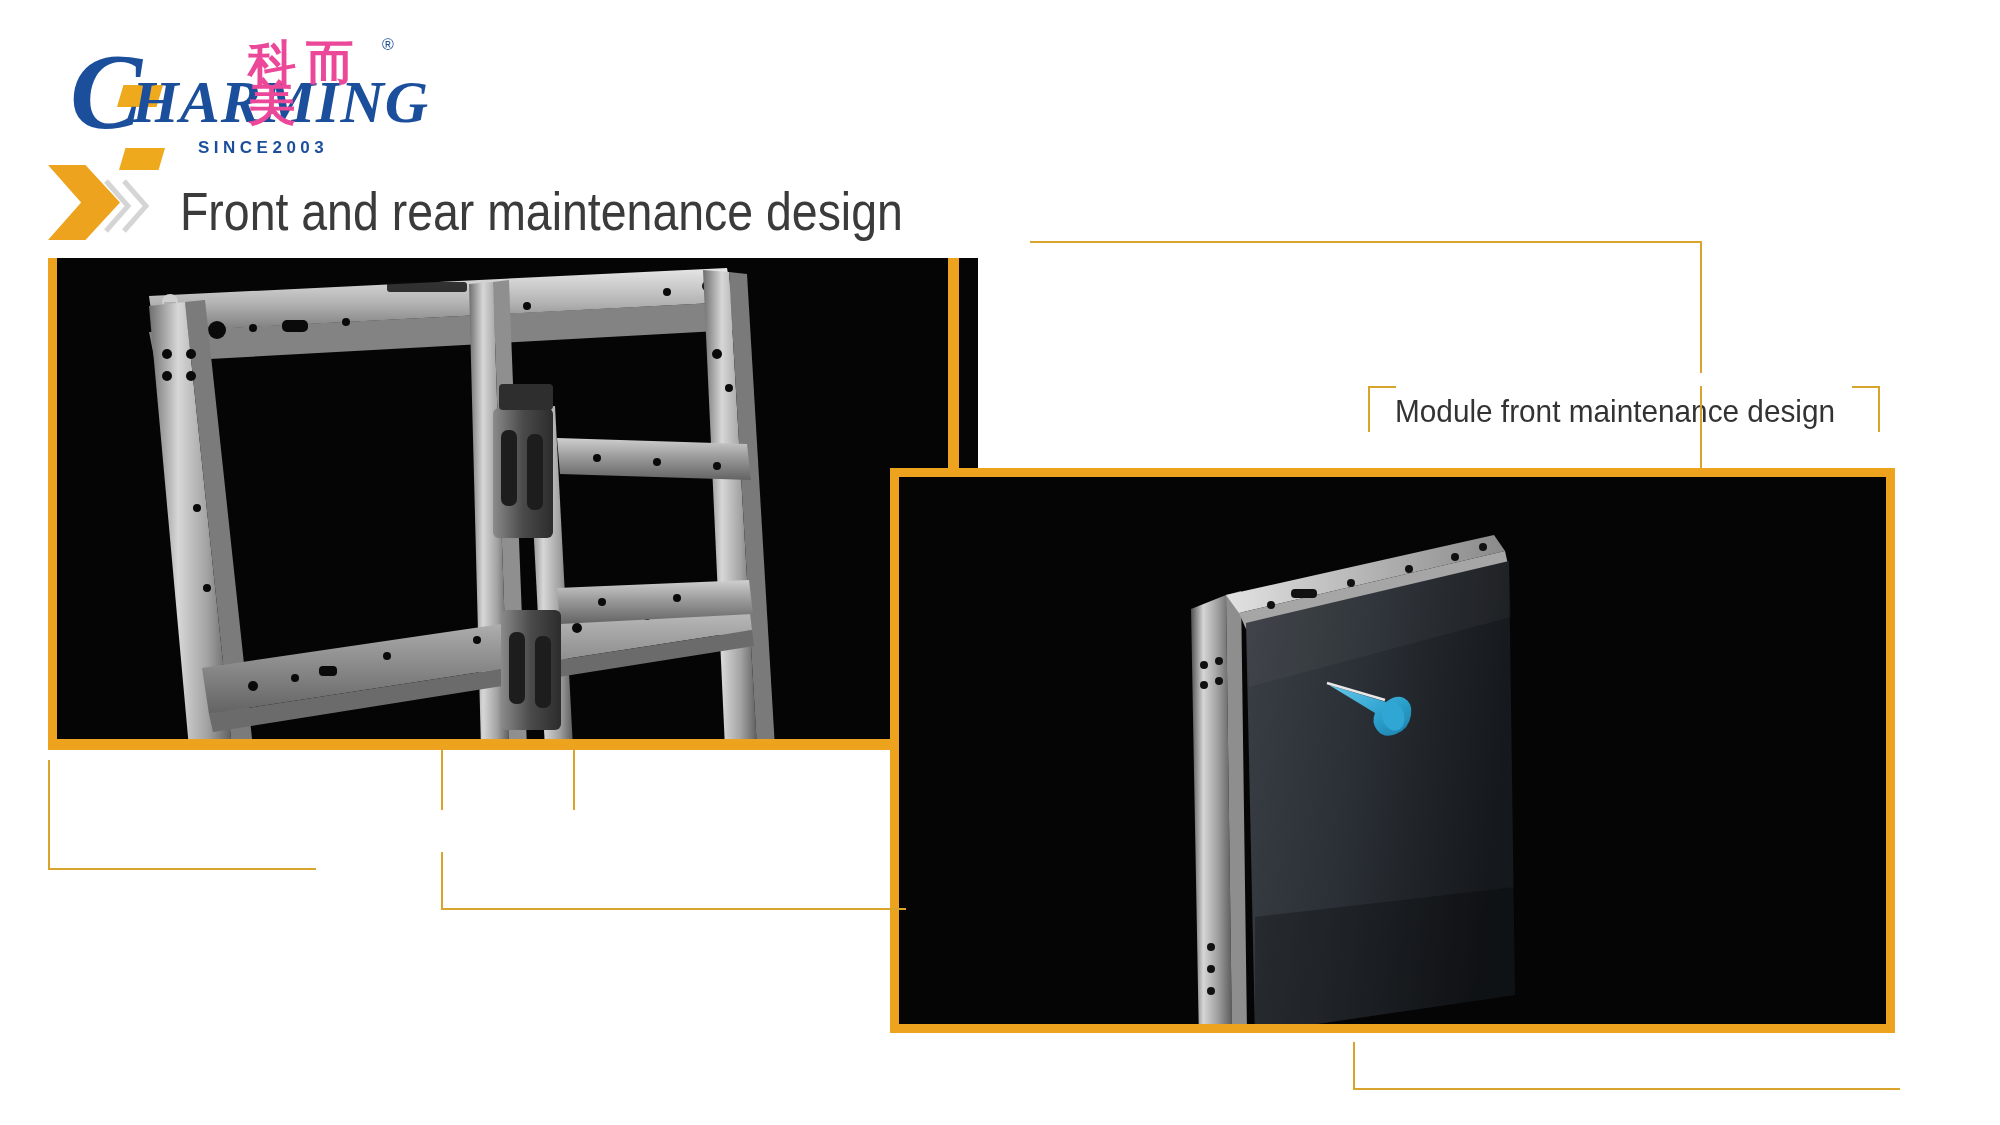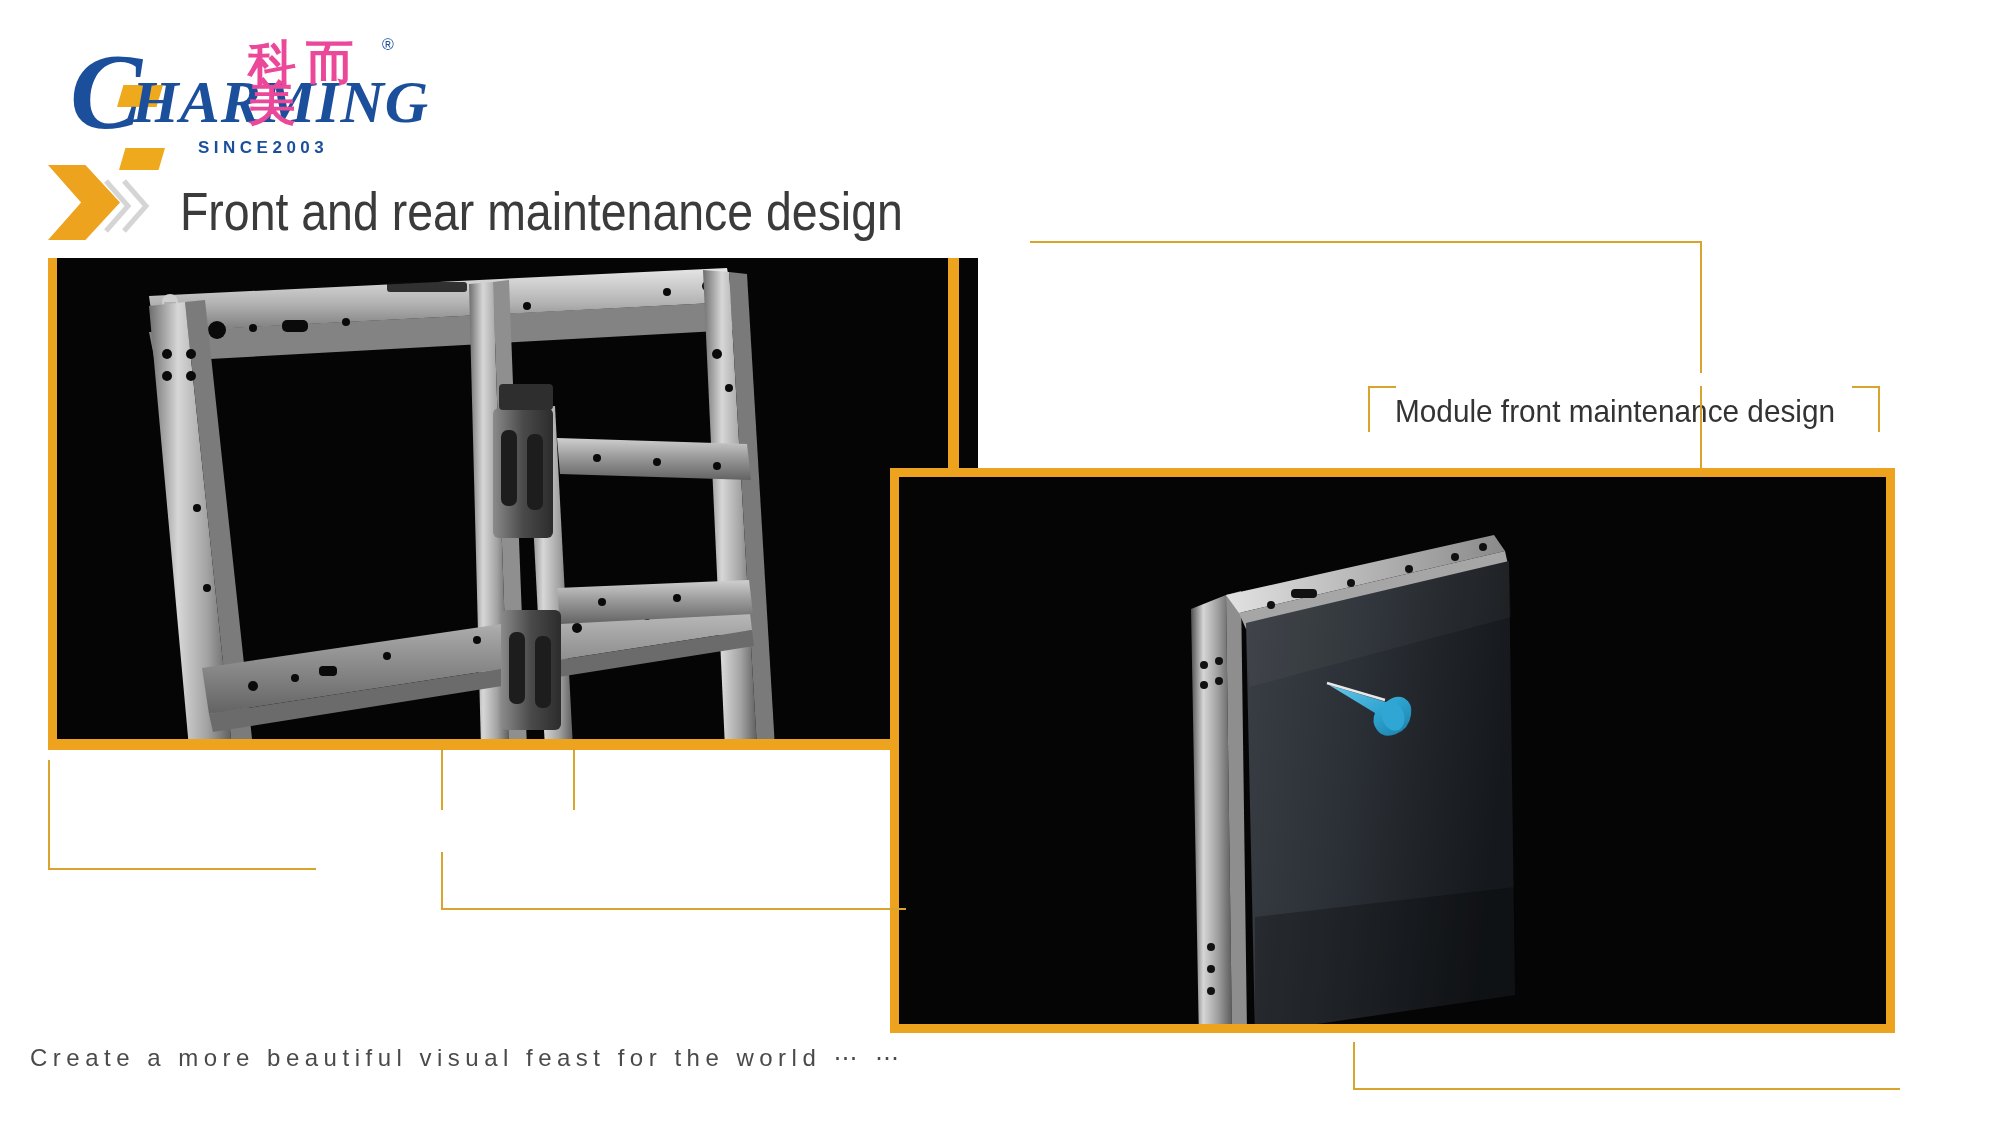--- a/index.html
+++ b/index.html
@@ -336,15 +336,14 @@
   <div class="gl gl-v" style="left:48px;top:760px;height:110px;"></div>
   <div class="gl gl-h" style="left:48px;top:868px;width:268px;"></div>
   <div class="gl gl-v" style="left:441px;top:748px;height:62px;"></div>
   <div class="gl gl-v" style="left:573px;top:748px;height:62px;"></div>
   <div class="gl gl-v" style="left:441px;top:852px;height:58px;"></div>
   <div class="gl gl-h" style="left:441px;top:908px;width:465px;"></div>
 
   <div class="gl gl-v" style="left:1353px;top:1042px;height:48px;"></div>
   <div class="gl gl-h" style="left:1353px;top:1088px;width:547px;"></div>
 
-  <div class="footer">Create a more beautiful visual feast for the world ⋯ ⋯</div>
 
 </div>
 
 </body></html>

